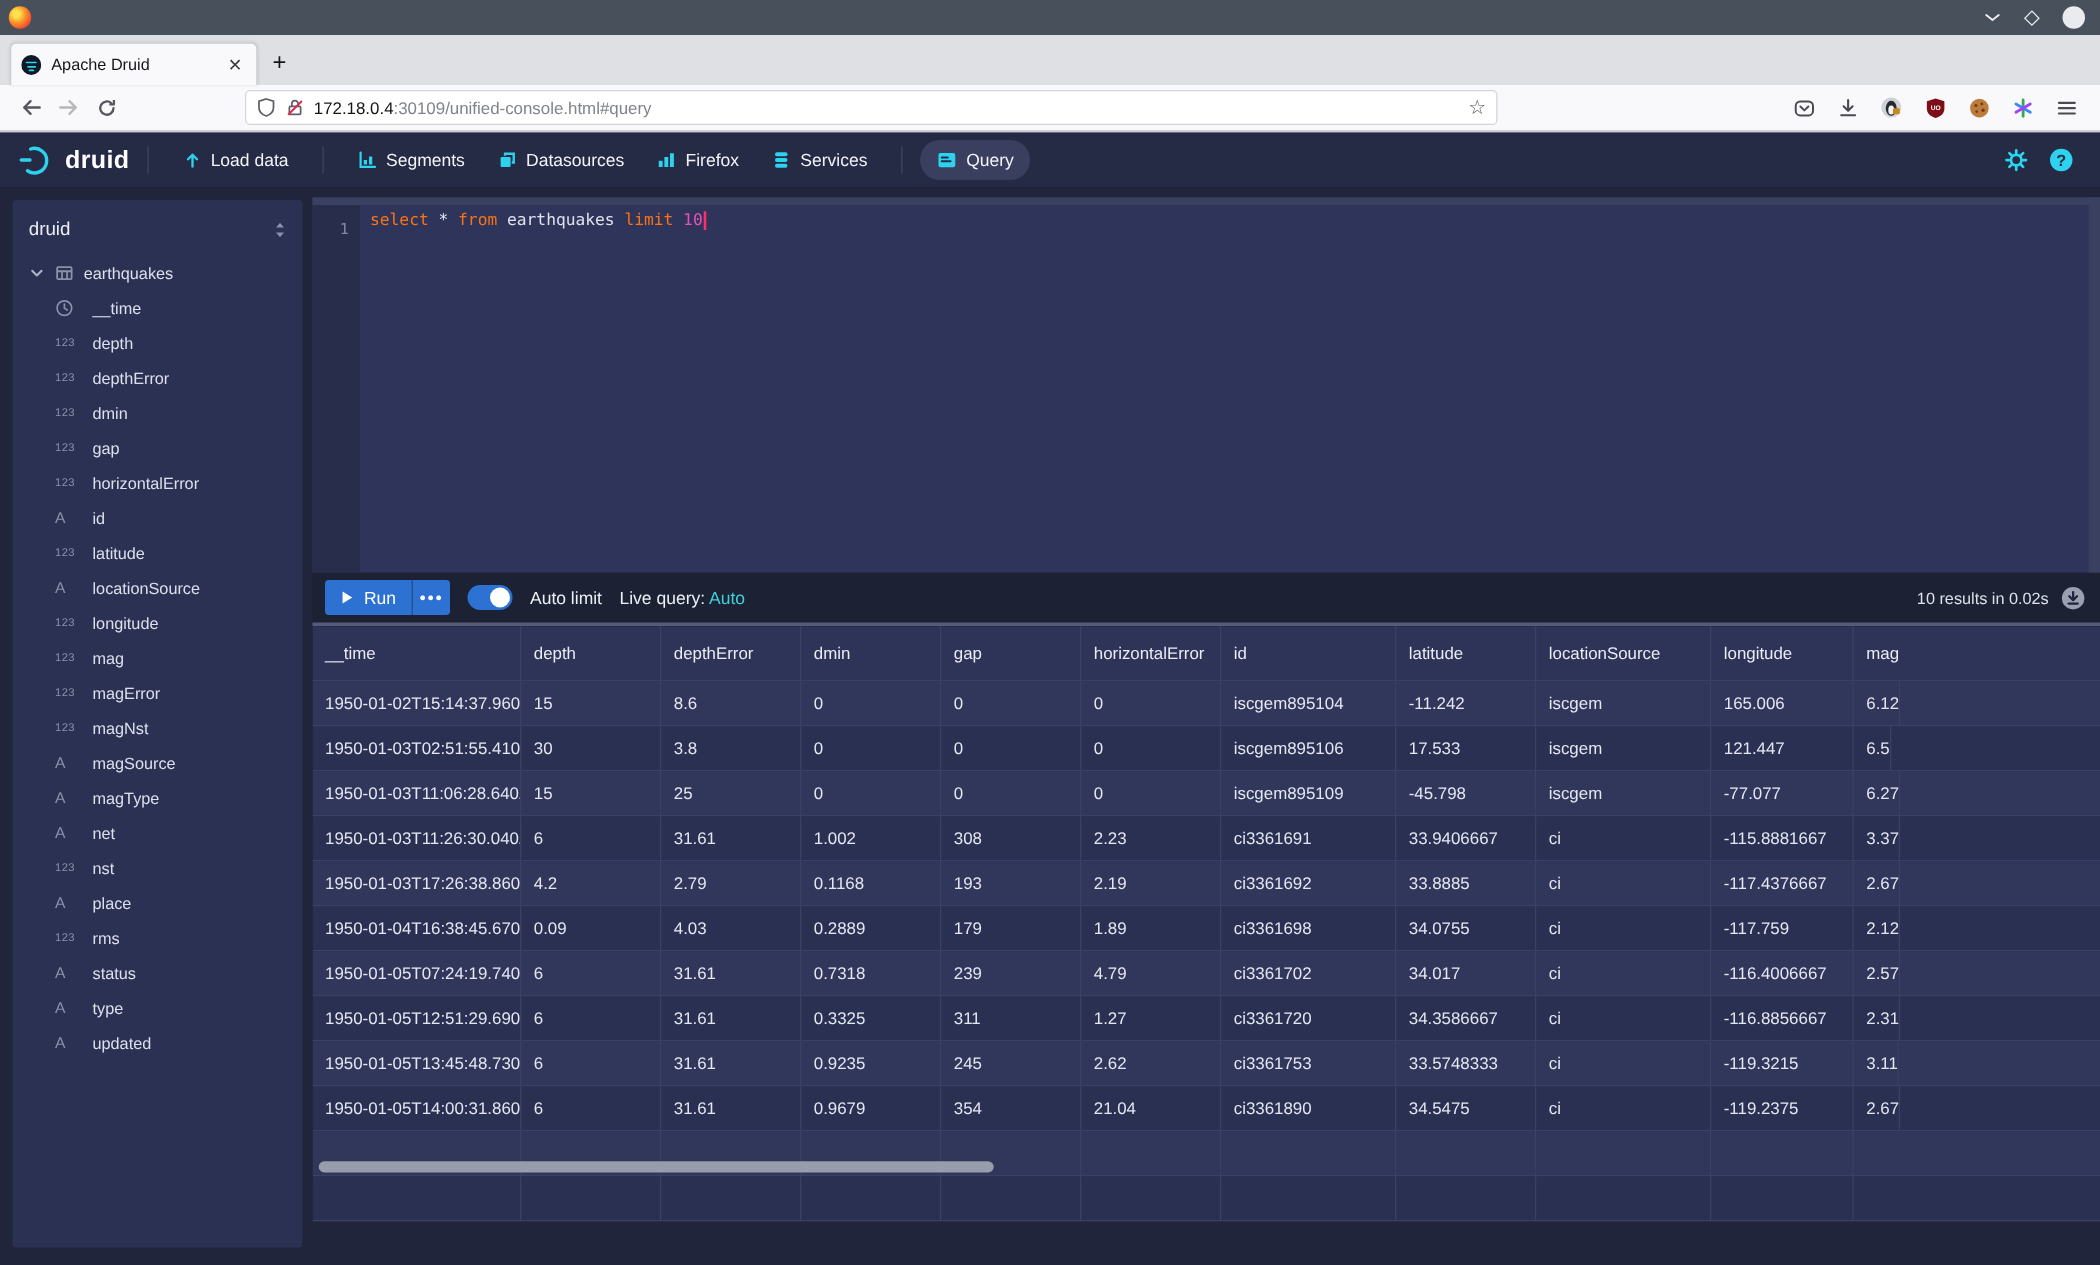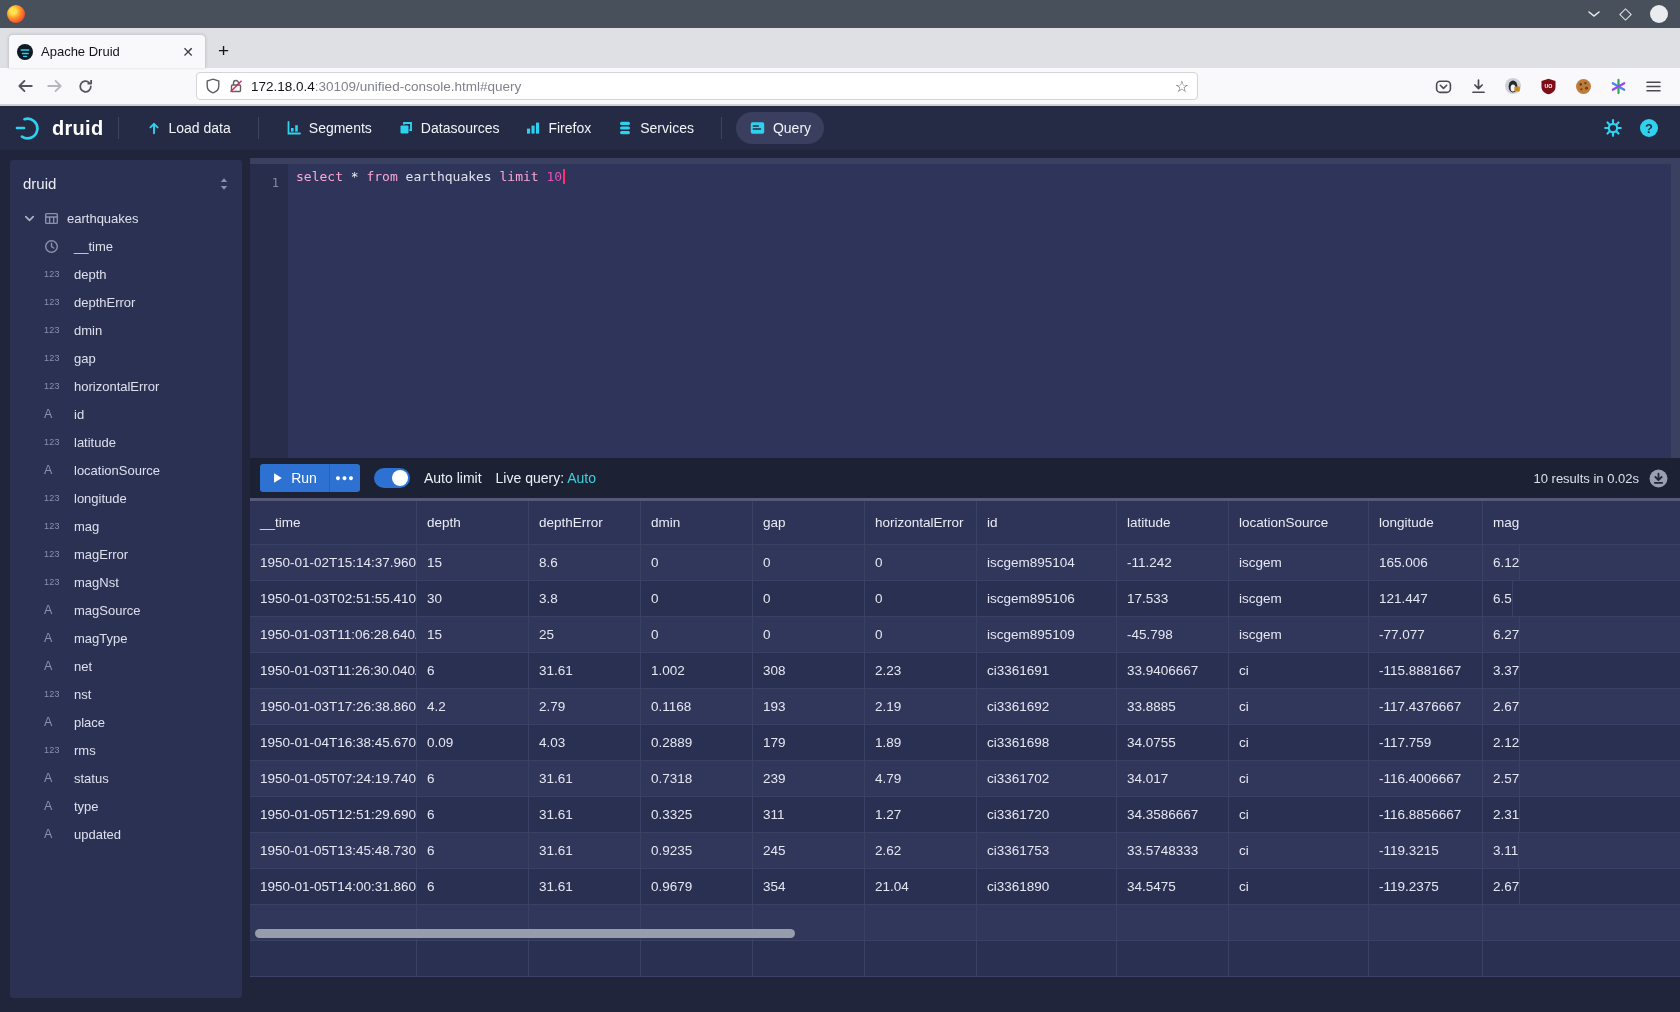--- a/index.html
+++ b/index.html
@@ -59,21 +59,21 @@
   .ic-num { font-size:9px; letter-spacing:.3px; }
   .ic-str { font-size:12.5px; }
 
   .main { position:absolute; left:250px; top:0; right:0; bottom:0; display:flex; flex-direction:column; }
   .editor { height:308px; padding-top:8px; display:flex; flex-direction:column; }
   .editor-inner { flex:1; display:flex; position:relative; background:#2f355a; }
   .editor-topstrip { position:absolute; top:0; left:0; right:0; height:6px; background:#3a4060; }
   .gutter { width:38px; background:#282d4b; color:#8189a8; font-family:"DejaVu Sans Mono", monospace; font-size:12px;
             text-align:right; padding:12px 9px 0 0; }
   .code { flex:1; font-family:"DejaVu Sans Mono", monospace; font-size:13px; padding:11px 0 0 8px; color:#dfe2ec; white-space:pre; }
-  .tok-kw { color:#f9a8d4; } .tok-num { color:#e750b8; } .tok-op { color:#eef0f6; } .tok-id { color:#dfe2ec; }
+  .tok-kw { color:#f97316; } .tok-num { color:#e750b8; } .tok-op { color:#eef0f6; } .tok-id { color:#dfe2ec; }
   .cursor { display:inline-block; width:2px; height:15px; background:#ff2f68; vertical-align:text-bottom; margin-left:1px; }
   .vscroll { width:9px; background:#3a4060; }
 
   .runbar { height:40px; background:#1c2133; display:flex; align-items:center; padding:0 12px 0 10px; gap:14px; }
   .btn-group { display:flex; }
   .btn { background:#2d72d2; color:#fff; height:28px; display:flex; align-items:center; justify-content:center; font-size:14px; }
   .btn-run { width:70px; gap:8px; border-radius:3px 0 0 3px; border-right:1px solid #2462b8; }
   .btn-more { width:30px; border-radius:0 3px 3px 0; font-size:9px; letter-spacing:1px; font-weight:bold; }
   .switch { width:36px; height:20px; border-radius:10px; background:#2d72d2; position:relative; }
   .switch .knob { position:absolute; right:2px; top:2px; width:16px; height:16px; border-radius:50%; background:#fff; }

